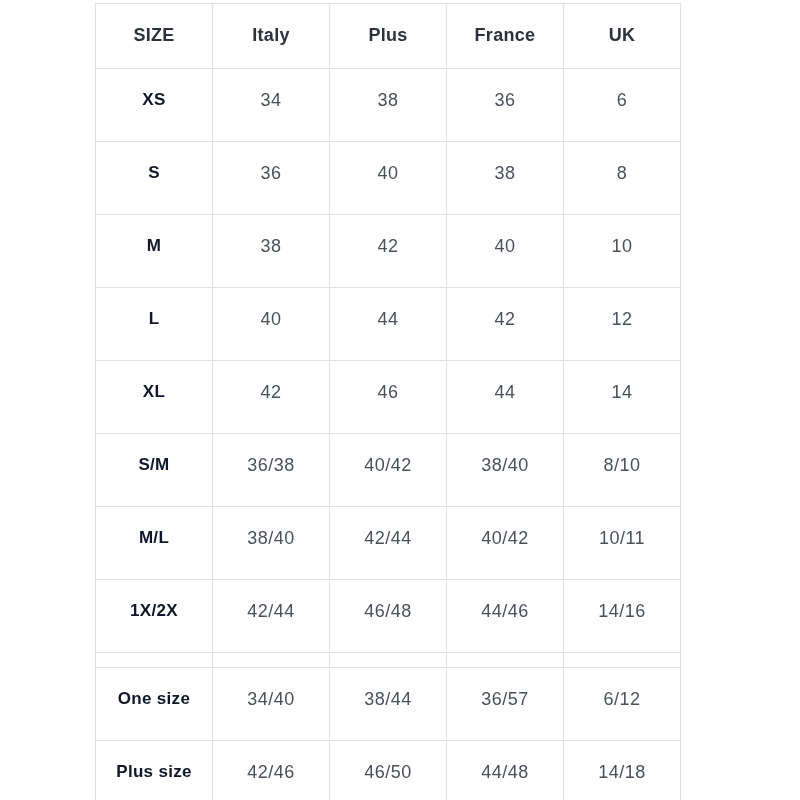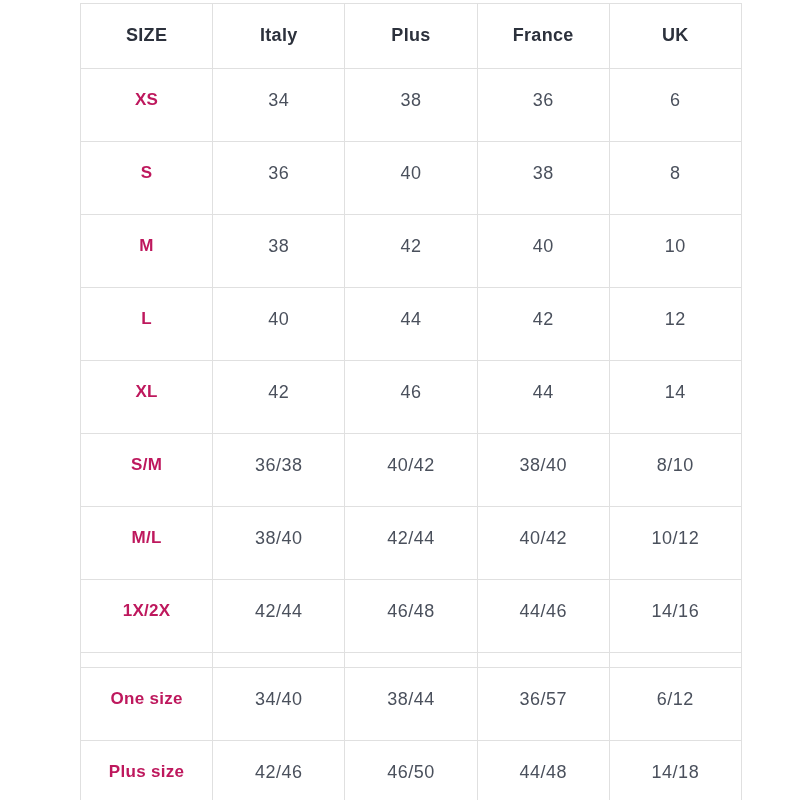--- a/index.html
+++ b/index.html
@@ -10,22 +10,22 @@
   }
   .page {
     width: 800px;
     height: 800px;
     position: relative;
     background: #ffffff;
     overflow: hidden;
   }
   .table-wrap {
     position: absolute;
-    left: 80px;
-    width: 662px;
+    left: 95px;
+    width: 586px;
   }
   .wrap-main { top: 3px; }
   .wrap-special { top: 667px; }
   table.size-table {
     border-collapse: collapse;
     width: 100%;
     table-layout: fixed;
     background: #ffffff;
     box-shadow: 0 5px 4px -3px rgba(0,0,0,0.08);
   }
@@ -42,21 +42,21 @@
   table.size-table thead th {
     padding-bottom: 2px;
     font-size: 18px;
     font-weight: 700;
     color: #2c313c;
     letter-spacing: 0.3px;
   }
   table.size-table th.label {
     font-size: 17px;
     font-weight: 700;
-    color: #be185d;
+    color: #0f172a;
     letter-spacing: 0.3px;
   }
   table.size-table td.value {
     font-size: 18px;
     font-weight: 400;
     color: #4a505c;
     letter-spacing: 0.5px;
   }
 </style>
 </head>
@@ -115,21 +115,21 @@
             <td class="value">36/38</td>
             <td class="value">40/42</td>
             <td class="value">38/40</td>
             <td class="value">8/10</td>
           </tr>
           <tr>
             <th class="label" scope="row">M/L</th>
             <td class="value">38/40</td>
             <td class="value">42/44</td>
             <td class="value">40/42</td>
-            <td class="value">10/12</td>
+            <td class="value">10/11</td>
           </tr>
           <tr>
             <th class="label" scope="row">1X/2X</th>
             <td class="value">42/44</td>
             <td class="value">46/48</td>
             <td class="value">44/46</td>
             <td class="value">14/16</td>
           </tr>
           <tr>
             <th class="label" scope="row">3X/4X</th>

